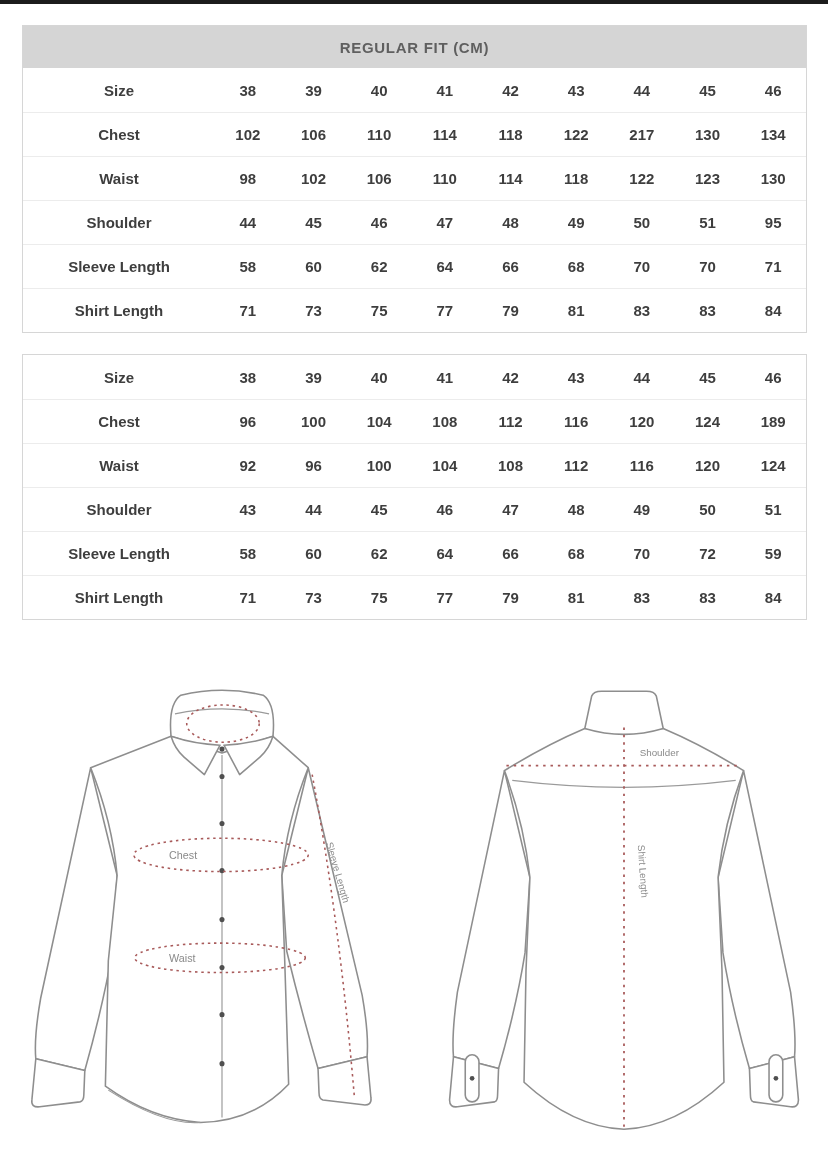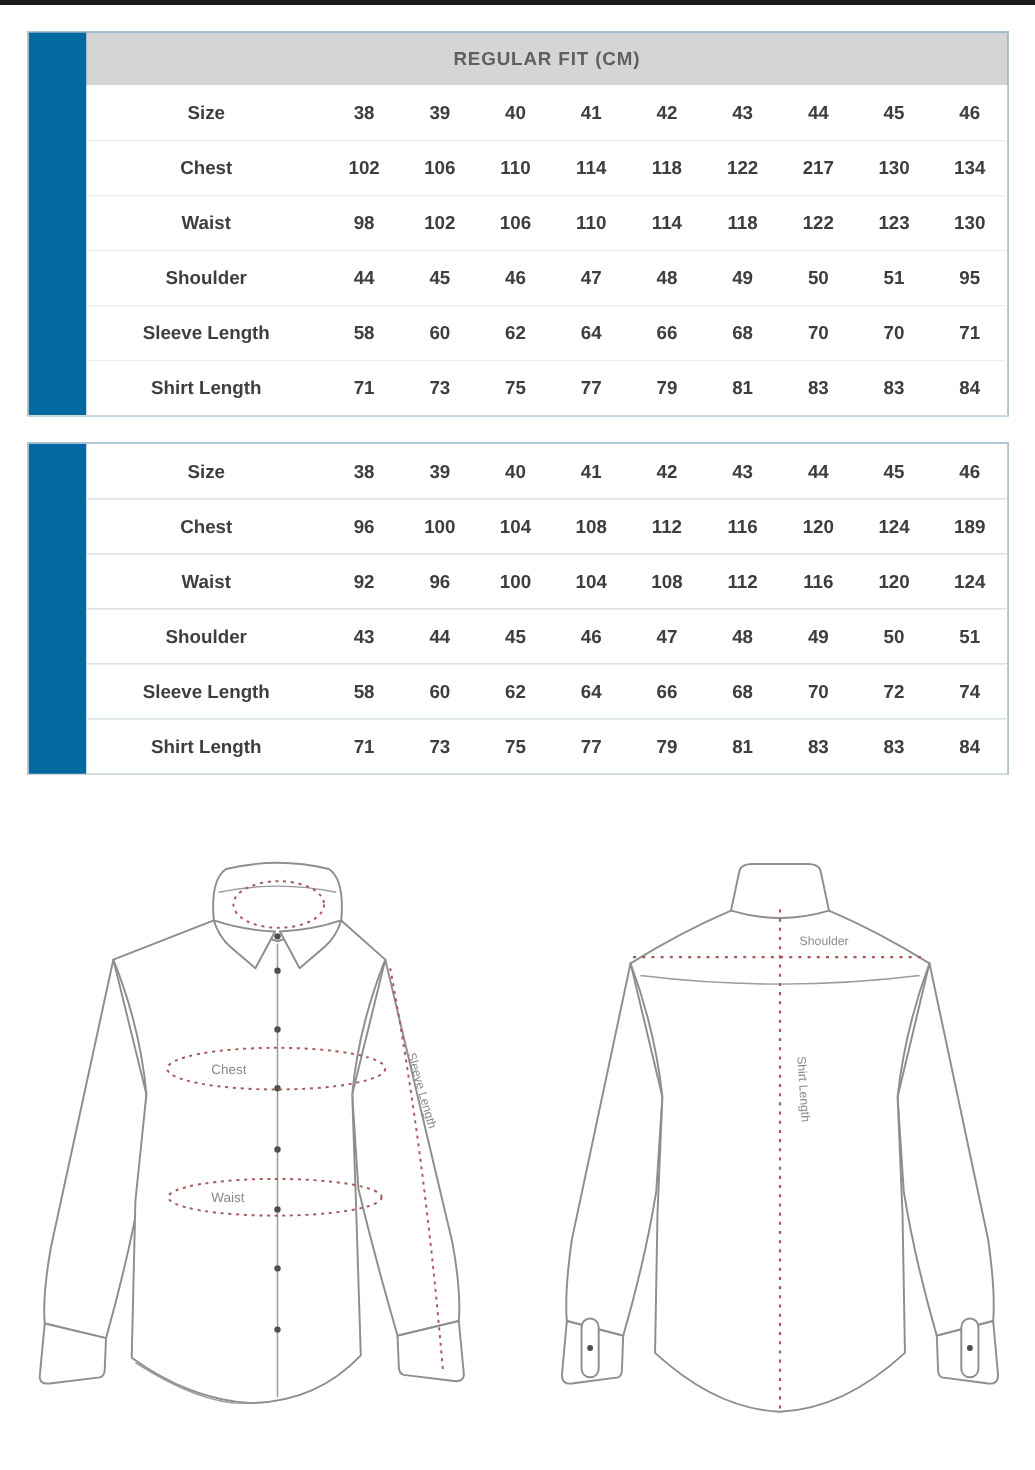--- a/index.html
+++ b/index.html
@@ -6,21 +6,21 @@
   html, body {
     width:828px; background:#ffffff;
     font-family:"Liberation Sans", sans-serif;
   }
   body { height:1176px; overflow:hidden; }
 
   .top-bar { width:100%; height:4px; background:#1c1c1c; }
 
   .size-table {
     width:785px; margin:21px 0 0 22px;
-    border:1px solid #d6d6d6; background:#0369a1;padding-left:46px;
+    border:1px solid #d6d6d6; background:#000000;
   }
   .size-table .thead {
     height:42px; background:#d5d5d5;
     display:flex; align-items:center; justify-content:center;
     color:#5f5f5f; font-size:15px; font-weight:700; letter-spacing:.7px;
   }
   .trow { display:flex; height:44px; background:#ffffff; }
   .trow + .trow { border-top:1px solid #ececec; }
   .tlabel {
     width:192px; display:flex; align-items:center; justify-content:center;
@@ -182,21 +182,21 @@
       <div class="trow">
         <div class="tlabel">Sleeve Length</div>
         <div class="tcell">58</div>
         <div class="tcell">60</div>
         <div class="tcell">62</div>
         <div class="tcell">64</div>
         <div class="tcell">66</div>
         <div class="tcell">68</div>
         <div class="tcell">70</div>
         <div class="tcell">72</div>
-        <div class="tcell">74</div>
+        <div class="tcell">59</div>
       </div>
       <div class="trow">
         <div class="tlabel">Shirt Length</div>
         <div class="tcell">71</div>
         <div class="tcell">73</div>
         <div class="tcell">75</div>
         <div class="tcell">77</div>
         <div class="tcell">79</div>
         <div class="tcell">81</div>
         <div class="tcell">83</div>

